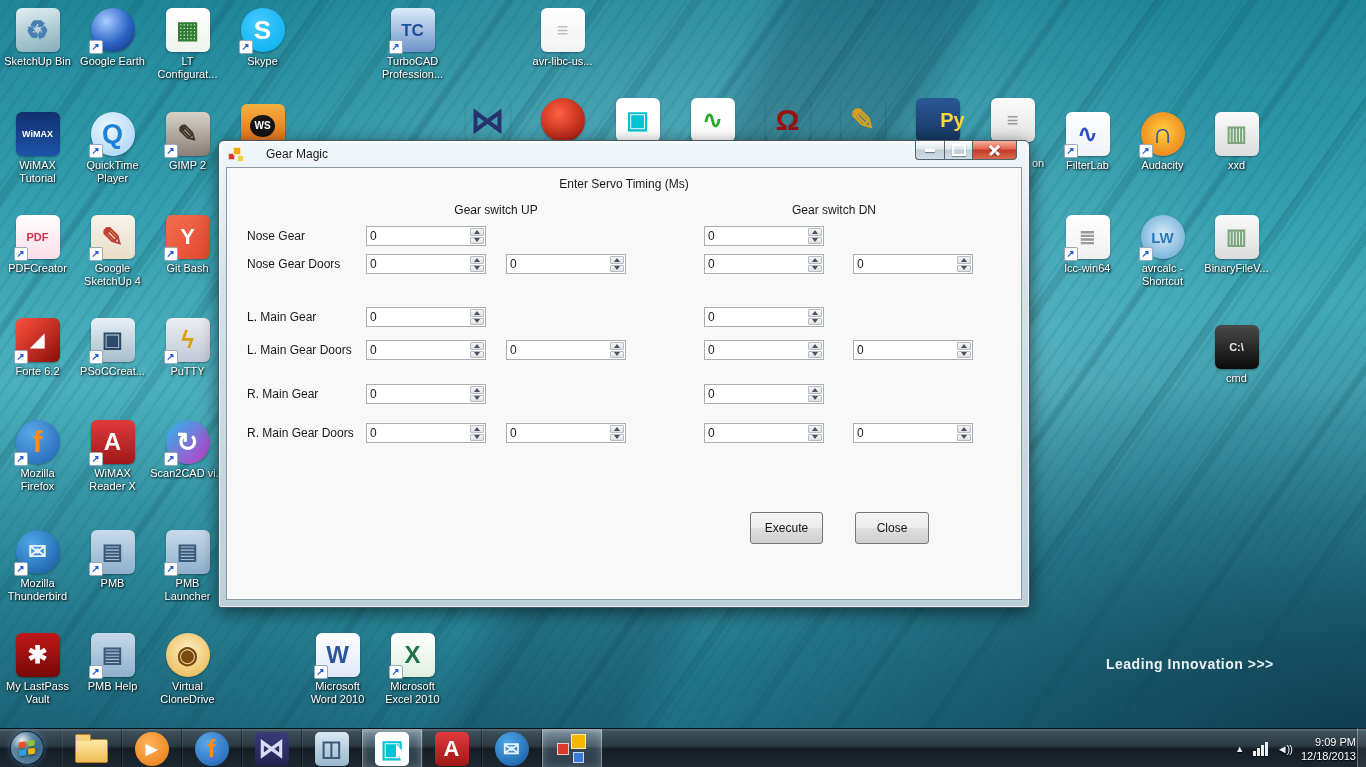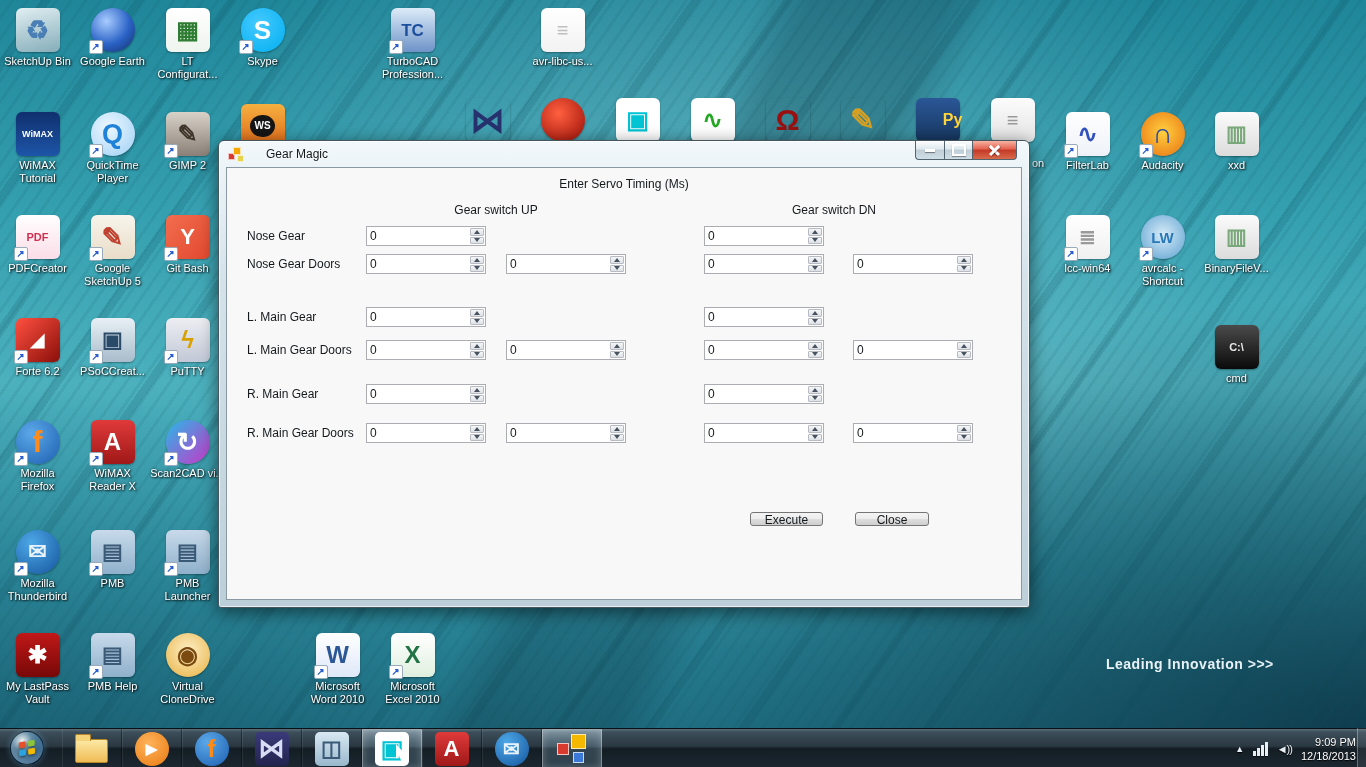--- a/index.html
+++ b/index.html
@@ -83,21 +83,21 @@
   .numspin { position:absolute; width:120px; height:20px; background:#fff;
              border:1px solid #abadb3; display:flex; }
   .numspin .val { flex:1; font-size:12px; color:#15191c; padding:2px 0 0 3px; overflow:hidden; }
   .spinner { width:16px; display:flex; flex-direction:column; padding:1px; gap:1px; }
   .sb { flex:1; background:linear-gradient(180deg,#f5f6f7,#dde1e6); border:1px solid #b8bcc2;
         border-radius:1px; display:flex; align-items:center; justify-content:center; cursor:pointer; }
   .sb span { width:0; height:0; border-left:3px solid transparent; border-right:3px solid transparent; }
   .sb.up span   { border-bottom:4px solid #47525e; }
   .sb.down span { border-top:4px solid #47525e; }
 
-  .dlg-btn { position:absolute; top:344px; height:14px; font-family:"Liberation Sans",sans-serif;
+  .dlg-btn { position:absolute; top:344px; height:32px; font-family:"Liberation Sans",sans-serif;
              font-size:12px; color:#15191c; border:1px solid #757575; border-radius:3px; cursor:pointer;
              background:linear-gradient(180deg,#f4f4f4 0%,#ededed 48%,#dedede 52%,#cfcfcf 100%); }
   #btn-execute { left:523px; width:73px; }
   #btn-close   { left:628px; width:74px; }
 
   
   #taskbar { position:absolute; left:0; bottom:0; width:1366px; height:39px; z-index:100;
              background:linear-gradient(180deg,#5a6e7a 0%,#3c4e59 8%,#2a3842 45%,#141d24 52%,#1c2730 100%);
              border-top:1px solid #0a1014; }
   #start-btn { position:absolute; left:10px; top:2px; width:34px; height:34px; border-radius:50%; cursor:pointer;
@@ -225,21 +225,21 @@
           <span class="sc">↗</span>
         </div>
         <div class="dlabel">PDFCreator</div>
       </div>
       <div class="dicon" style="left: 75px; top: 215px;">
         <div class="dart" style="background: linear-gradient(rgb(248, 244, 236), rgb(232, 221, 200));">
           <span class="dglyph" style="color: rgb(192, 64, 48); font-size: 26px;">✎</span>
           <span class="sc">↗</span>
         </div>
         <div class="dlabel">Google
-SketchUp 5</div>
+SketchUp 4</div>
       </div>
       <div class="dicon" style="left: 150px; top: 215px;">
         <div class="dart" style="background: linear-gradient(135deg, rgb(242, 109, 78), rgb(226, 73, 47));">
           <span class="dglyph" style="color: rgb(255, 255, 255); font-size: 22px;">Y</span>
           <span class="sc">↗</span>
         </div>
         <div class="dlabel">Git Bash</div>
       </div>
       <div class="dicon" style="left: 0px; top: 318px;">
         <div class="dart" style="background: linear-gradient(135deg, rgb(255, 80, 64), rgb(138, 15, 10));">
@@ -417,21 +417,21 @@
           <span class="dglyph" style="color: rgb(154, 16, 16); font-size: 30px;">Ω</span>
         </div>
       </div>
       <div class="dicon partial" style="left: 825px; top: 98px;">
         <div class="dart" style="background: transparent;">
           <span class="dglyph" style="color: rgb(216, 160, 32); font-size: 30px;">✎</span>
         </div>
       </div>
       <div class="dicon partial" style="left: 900px; top: 98px;">
         <div class="dart" style="background: linear-gradient(rgb(43, 87, 151), rgb(22, 54, 94));">
-          <span class="dglyph" style="color: rgb(255, 212, 59); font-size: 16px; padding-left: 30px;">Py</span>
+          <span class="dglyph" style="color: rgb(255, 212, 59); font-size: 20px; padding-left: 30px;">Py</span>
         </div>
       </div>
       <div class="dicon partial" style="left: 975px; top: 98px;">
         <div class="dart" style="background: linear-gradient(rgb(252, 252, 252), rgb(228, 228, 228));">
           <span class="dglyph" style="color: rgb(154, 154, 154); font-size: 20px;">≡</span>
         </div>
       </div>
     </div>
 
   <span id="clipped-label">on</span>

